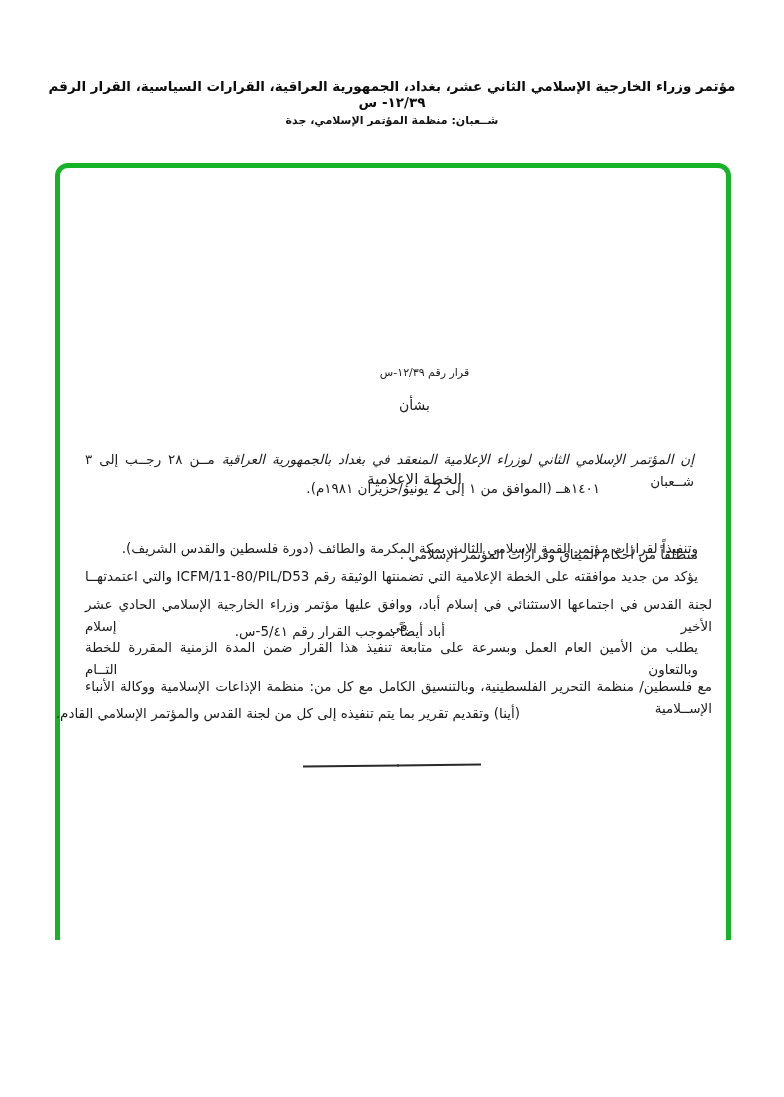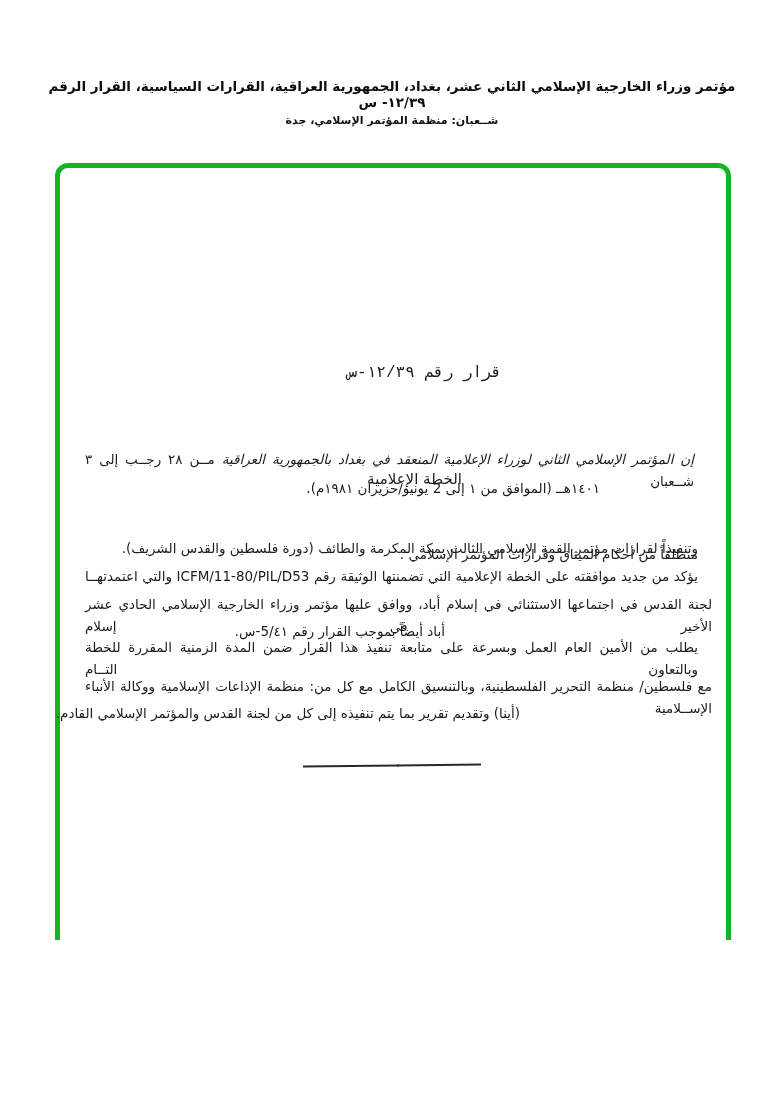--- a/index.html
+++ b/index.html
@@ -43,21 +43,21 @@
   .doc-just{
     position:absolute;
     direction:rtl;
     font-size:13.5px;
     color:#1c1c1c;
     line-height:22px;
     text-align:justify;
     text-align-last:justify;
   }
   .t-center{text-align:center;white-space:nowrap;}
-  .title1{top:362px;left:110px;right:45px;font-size:16px;font-family:Liberation Mono, monospace;}
+  .title1{top:362px;left:110px;right:45px;font-size:11px;}
   .title2{top:394px;left:100px;right:55px;font-size:14px;}
   .title3{top:420px;left:100px;right:55px;font-size:15px;margin-top:48px;}
 
   .p1l1{top:448px;left:85px;right:72px;padding-right:18px;box-sizing:border-box;}
   .p1l1 .ital{font-style:italic;}
   .p1l2{top:477px;right:184px;text-align:right;}
   .p2  {top:509px;right:86px;text-align:right;margin-top:34px;}
   .p3  {top:537px;right:86px;text-align:right;}
   .p4l1{top:565px;left:85px;right:72px;padding-right:14px;box-sizing:border-box;}
   .p4l2{top:593px;left:85px;right:72px;}
@@ -83,20 +83,21 @@
 <body>
 
 <div class="page">
 
   <div class="hdr1">مؤتمر وزراء الخارجية الإسلامي الثاني عشر، بغداد، الجمهورية العراقية، القرارات السياسية، القرار الرقم ١٢/٣٩- س</div>
   <div class="hdr2">شــعبان:  منظمة المؤتمر الإسلامي، جدة</div>
 
   <div class="frame"></div>
 
   <div class="doc-line t-center title1">قرار رقم ١٢/٣٩-س</div>
+  <div class="doc-line t-center title2">بشأن</div>
   <div class="doc-line t-center title3">الخطة الإعلامية</div>
 
   <div class="doc-just p1l1"><span class="ital">إن المؤتمر الإسلامي الثاني لوزراء الإعلامية المنعقد في بغداد بالجمهورية العراقية</span> <span>مــن ٢٨ رجــب إلى ٣ شــعبان</span></div>
   <div class="doc-line p1l2">١٤٠١هــ (الموافق من ١ إلى 2 يونيو/حزيران ١٩٨١م).</div>
 
   <div class="doc-line p2">منطلقاً من أحكام الميثاق وقرارات المؤتمر الإسلامي .</div>
   <div class="doc-line p3">وتنفيذاً لقرارات مؤتمر القمة الإسلامي الثالث بمكة المكرمة والطائف (دورة فلسطين والقدس الشريف).</div>
 
   <div class="doc-just p4l1">يؤكد من جديد موافقته على الخطة الإعلامية التي تضمنتها الوثيقة رقم ICFM/11-80/PIL/D53 والتي اعتمدتهــا</div>
   <div class="doc-just p4l2">لجنة القدس في اجتماعها الاستثنائي في إسلام أباد، ووافق عليها مؤتمر وزراء الخارجية الإسلامي الحادي عشر الأخير في إسلام</div>

